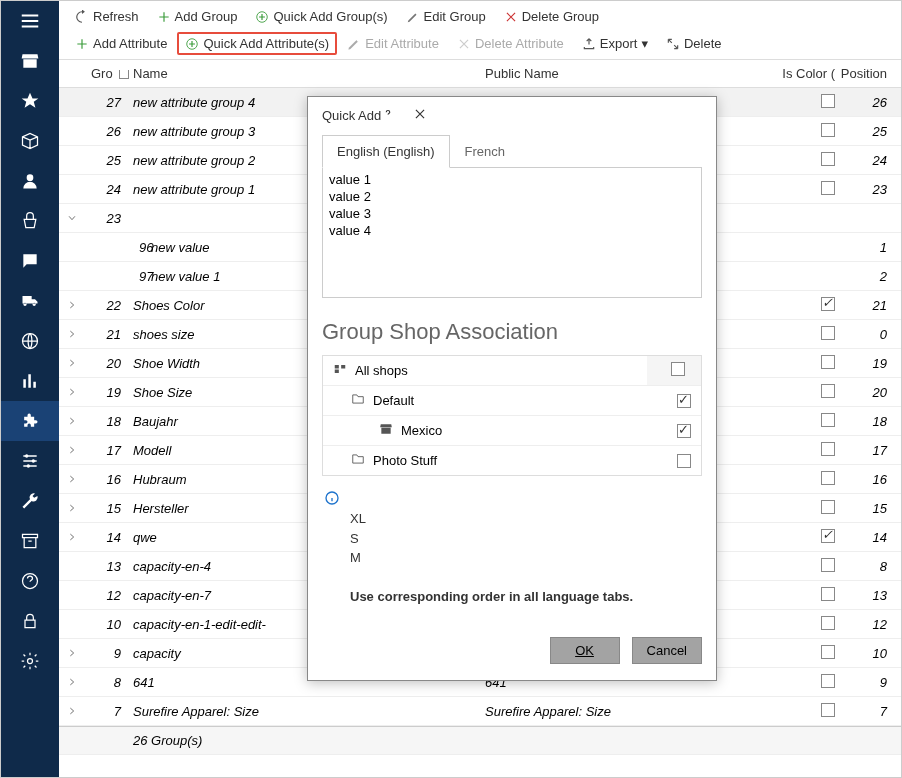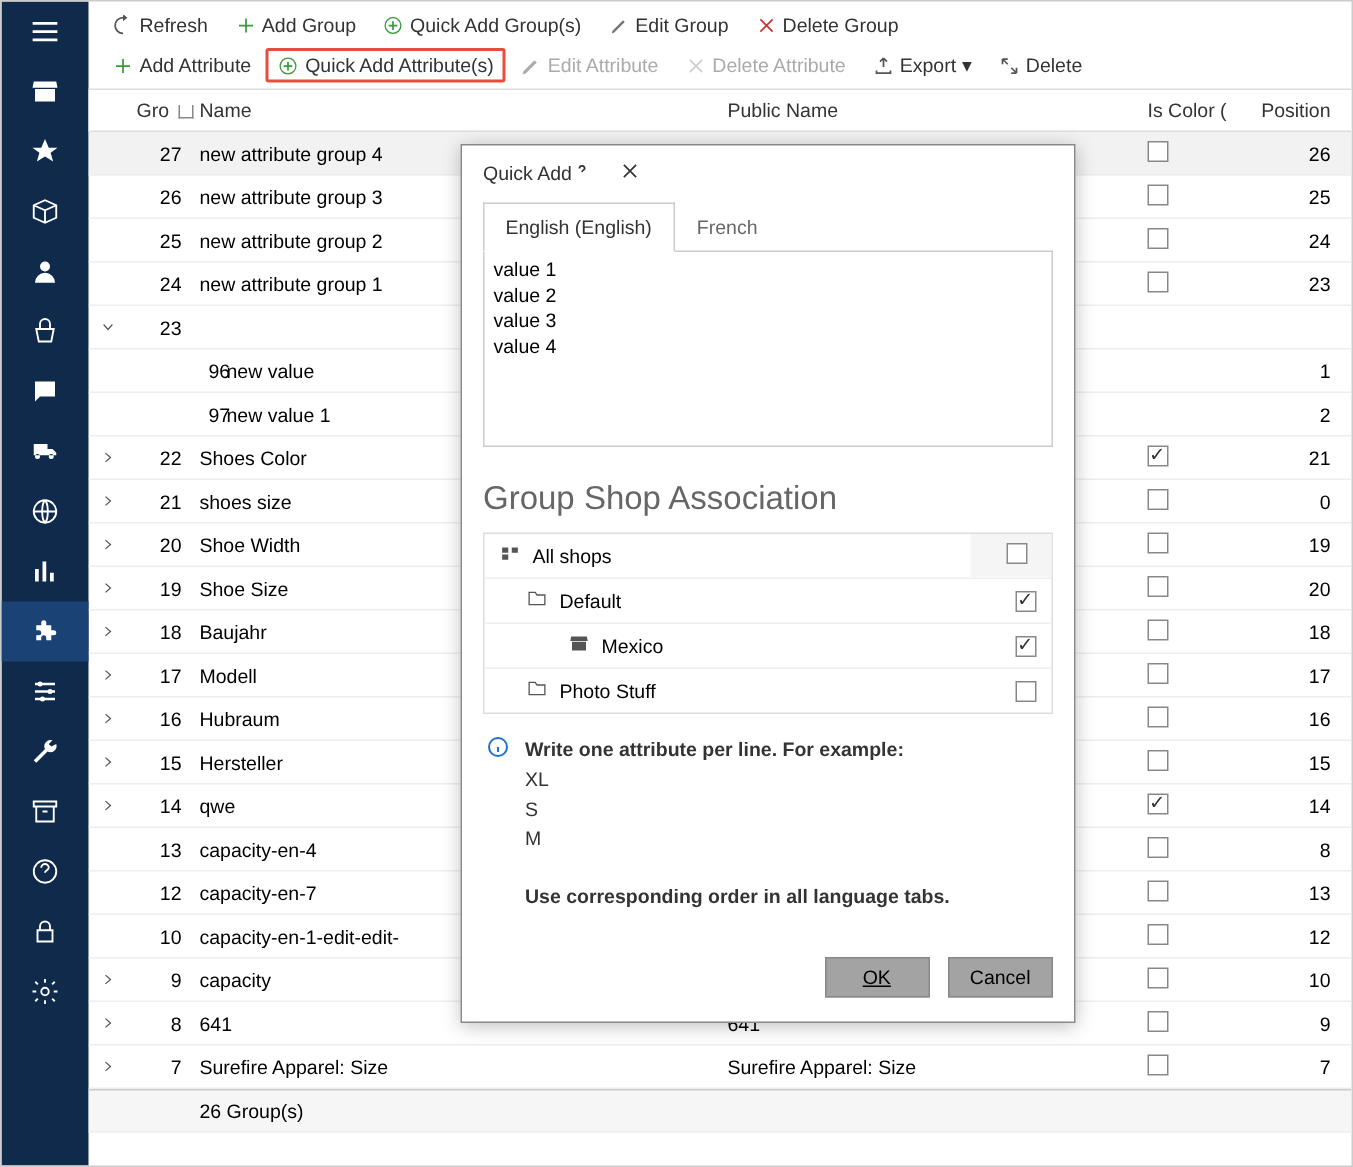--- a/index.html
+++ b/index.html
@@ -27,24 +27,24 @@
 .ico-expand { fill: #555; }
 .highlight-box { border: 2px solid #e74c3c; padding: 2px 6px; border-radius: 2px; }
 
 .grid-header { display: flex; background: #fff; border-bottom: 1px solid #ddd; padding: 6px 0 6px 8px; color: #333; }
 .col-expand { width: 24px; }
 .col-gro { width: 36px; text-align: right; padding-right: 6px; }
 .col-gro-hdr { width: 36px; position:relative; }
 .col-gro-hdr::after { content: ""; position:absolute; right:-2px; top:4px; width:8px; height:8px; border-left:1px solid #888; border-bottom:1px solid #888; border-right:1px solid #888;}
 .col-name { flex: 1; padding-left: 6px; }
 .col-public { width: 280px; }
-.col-color { width: 70px; text-align: left; }
+.col-color { width: 70px; text-align: right; }
 .col-pos { width: 66px; text-align: right; padding-right: 14px; }
 
-.grid-body { flex: 1; overflow: auto; position: relative; }
+.grid-body { flex: 1; overflow: auto; position: relative; font-style: italic; }
 .row { display: flex; align-items: center; height: 29px; border-bottom: 1px solid #eee; padding-left: 8px; }
 .row.selected { background: #f2f2f2; }
 .row.total { background: #f6f6f6; border-top: 1px solid #ccc;}
 .chkbox { width: 14px; height: 14px; border: 1px solid #888; display: inline-block; background: #fff; position: relative; }
 .chkbox.checked::after { content: "✓"; position: absolute; top: -3px; left: 0; font-size: 13px; color: #333; }
 .expander { width: 12px; height: 12px; display:inline-block; }
 .expander svg { width:10px; height:10px; stroke:#555; stroke-width:2; fill:none; }
 
 
 .modal { position: absolute; left: 248px; top: 95px; width: 410px; background: #fff; border: 1px solid #888; box-shadow: 0 2px 12px rgba(0,0,0,0.25); z-index: 100; }
@@ -523,21 +523,21 @@
           <span class="chkbox" id="chk-photo"></span>
         </div>
       </div>
 
       <div class="info-row">
         <span class="info-ico"><svg viewBox="0 0 24 24">
               <circle cx="12" cy="12" r="9"></circle>
               <path d="M12 8h.01M12 12v5"></path>
             </svg></span>
         <div class="info-txt">
-          <b>Write one attribute per line. For example:</b><br>
+          <br>
           <span>XL</span><br>
           <span>S</span><br>
           <span>M</span><br><br>
           <b>Use corresponding order in all language tabs.</b>
         </div>
       </div>
     </div>
     <div class="modal-footer">
       <div class="btn">OK</div>
       <div class="btn">Cancel</div>

